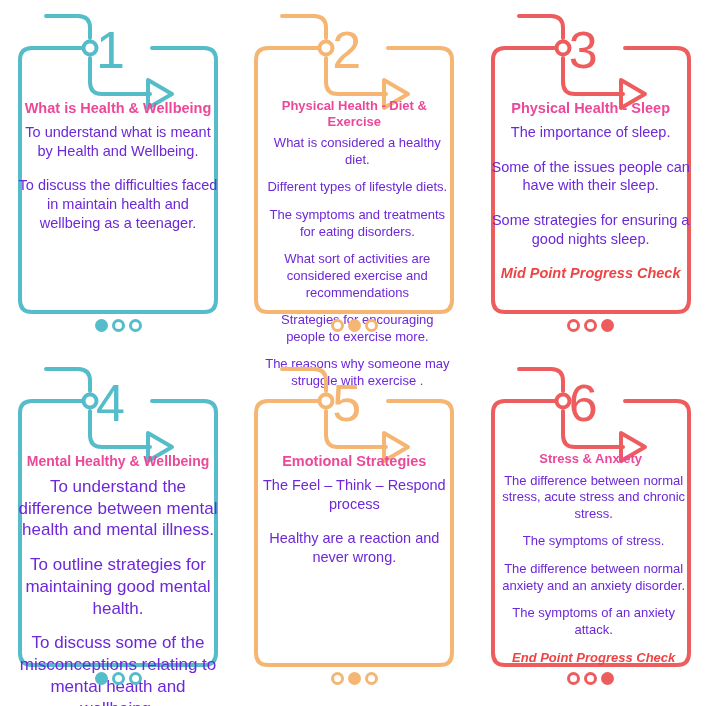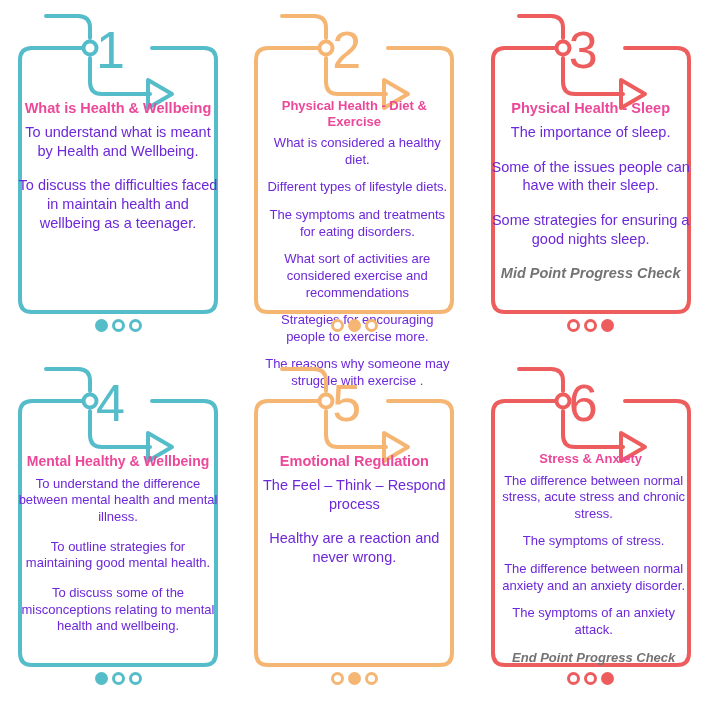--- a/index.html
+++ b/index.html
@@ -78,30 +78,30 @@
   }
   .bullets li {
     margin: 0 0 10px 0;
     line-height: 1.28;
     color: #6d28d9;
   }
   .bullets li:last-child { margin-bottom: 0; }
   .bullets li.progress-check {
     font-weight: bold;
     font-style: italic;
-    color: #737373;
+    color: #ef4444;
   }
 
   
   .size-lg .card-title { font-size: 14.5px; }
   .size-lg .bullets li { font-size: 14.5px; margin-bottom: 16px; }
   .size-lg .content { top: 100px; }
 
   .size-md .card-title { font-size: 14px; }
-  .size-md .bullets li { font-size: 13px; margin-bottom: 13px; }
+  .size-md .bullets li { font-size: 17px; margin-bottom: 13px; }
   .size-md .content { top: 100px; }
 
   .size-sm .card-title { font-size: 13px; }
   .size-sm .bullets li { font-size: 13px; margin-bottom: 11px; margin-left: 6px; }
   .size-sm .content { top: 98px; }
 
   
   .dots {
     position: absolute;
     left: 0;
@@ -245,21 +245,21 @@
             <path d="M 92 48 L 32 48 Q 20 48 20 60 L 20 300 Q 20 312 32 312 L 204 312 Q 216 312 216 300 L 216 60 Q 216 48 204 48 L 152 48"></path>
             <path d="M 46 16 L 78 16 Q 90 16 90 28 L 90 38"></path>
             <path d="M 90 58 L 90 82 Q 90 94 102 94 L 150 94"></path>
             <circle cx="90" cy="48" r="6.5" fill="#ffffff" stroke-width="4"></circle>
             <path d="M 148 80 L 172 94 L 148 108 Z" stroke-width="4"></path>
           </g>
         </svg>
       </div>
       <div class="step-number" style="color: rgb(245, 181, 115);">5</div>
       <div class="content">
-        <div class="card-title">Emotional Regulation</div>
+        <div class="card-title">Emotional Strategies</div>
         <ul class="bullets">
           <li>The Feel – Think – Respond process</li>
           <li>Healthy are a reaction and never wrong.</li>
         </ul>
       </div>
       <div class="dots" style="color: rgb(245, 181, 115);">
         <span class="dot hollow"></span>
         <span class="dot filled"></span>
         <span class="dot hollow"></span>
       </div>

